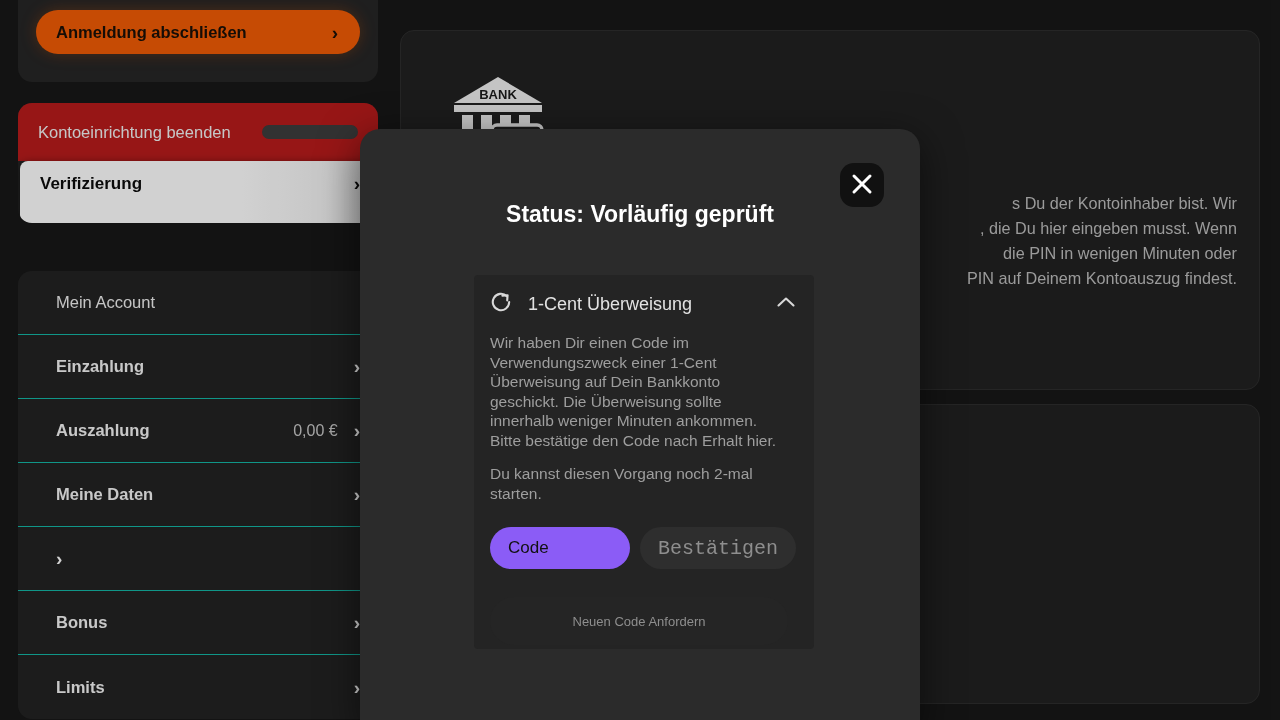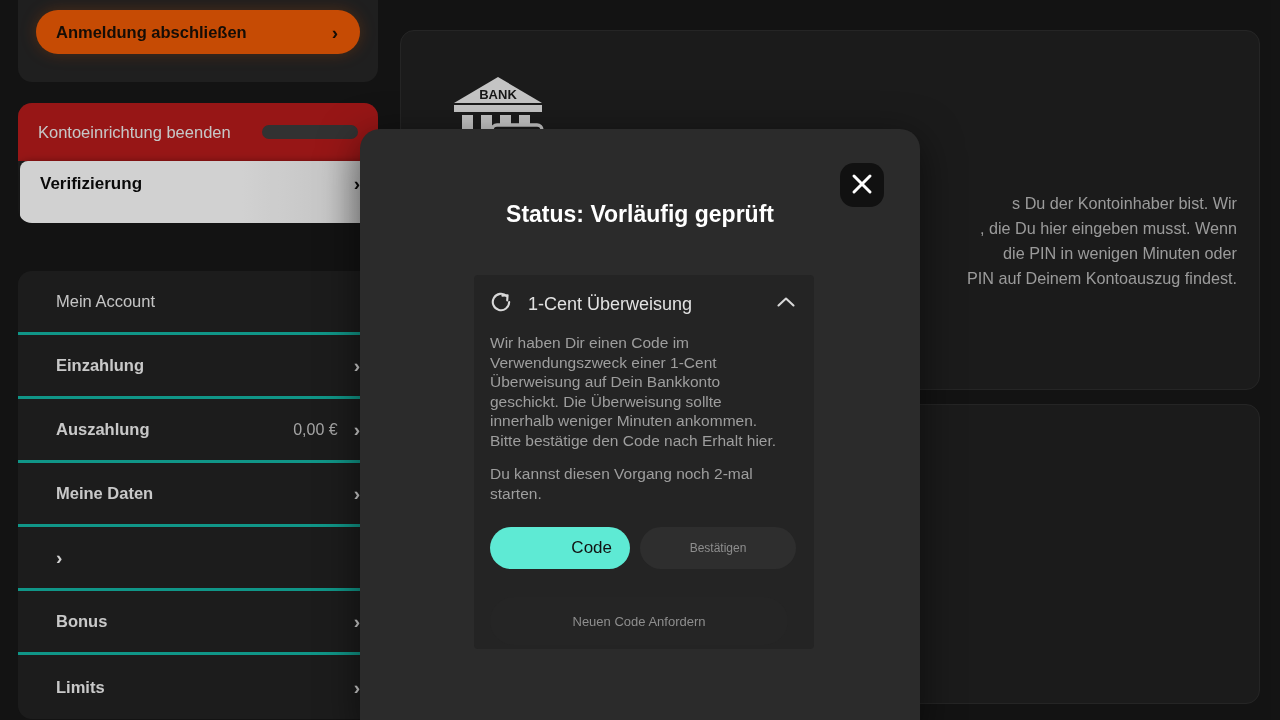--- a/index.html
+++ b/index.html
@@ -118,21 +118,21 @@
     background: #232323;
     border-radius: 14px;
     overflow: hidden;
   }
 
   .nav-item {
     height: 64px;
     display: flex;
     align-items: center;
     padding: 0 18px 0 38px;
-    border-bottom: 3px solid #14b8a6;
+    border-bottom: 1px solid #14b8a6;
     cursor: pointer;
   }
   .nav-item:last-child { border-bottom: none; }
   .nav-item .ni-label {
     flex: 1;
     color: #f5f5f5;
     font-size: 16.5px;
     font-weight: bold;
   }
   .nav-item.heading .ni-label {
@@ -255,39 +255,38 @@
   .acc-para:last-of-type { margin-bottom: 0; }
 
   .acc-form {
     display: flex;
     align-items: center;
     gap: 10px;
     margin-top: 24px;
   }
   .code-input {
     width: 140px; height: 42px;
-    background: #5eead4;
+    background: #8b5cf6;
     border: none;
     border-radius: 21px;
     padding: 0 18px;
     color: #111111;
     font-family: "Liberation Sans", sans-serif;
     font-size: 17px;
-    text-align: right;
   }
   .code-input::placeholder { color: #111111; opacity: 1; }
 
   .confirm-button {
     width: 158px; height: 42px;
     background: #2e2e2e;
     border: none;
     border-radius: 21px;
     color: #8e8e8e;
-    font-family: Liberation Sans, sans-serif;
-    font-size: 12px;
+    font-family: Liberation Mono, monospace;
+    font-size: 20px;
     cursor: pointer;
   }
 
   .request-button {
     display: block;
     width: 298px; height: 48px;
     margin-top: 28px;
     background: #252525;
     border: none;
     border-radius: 24px;

